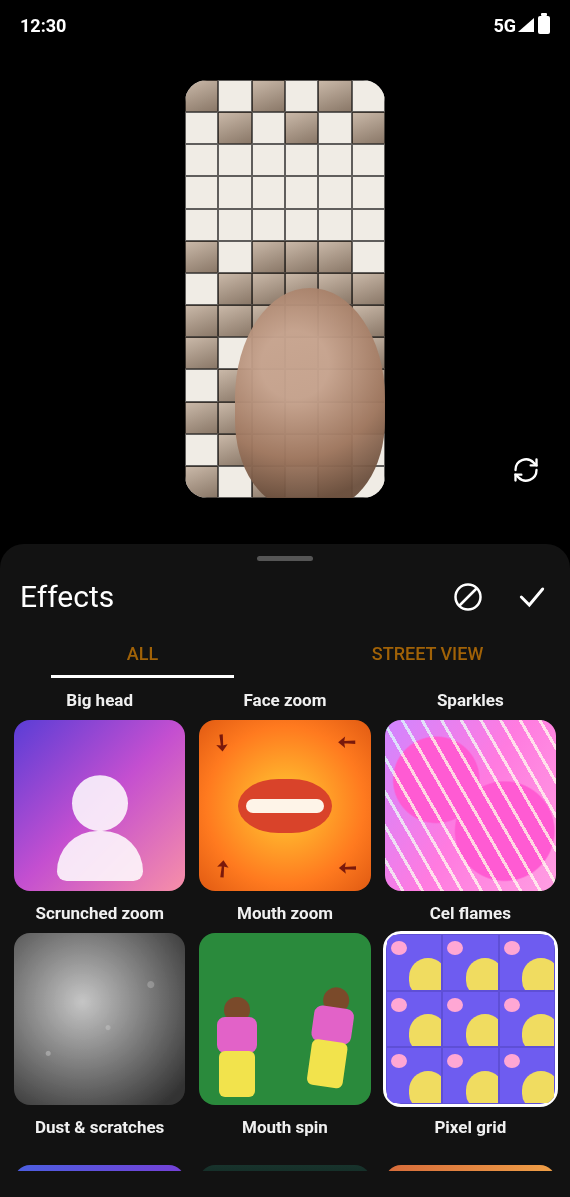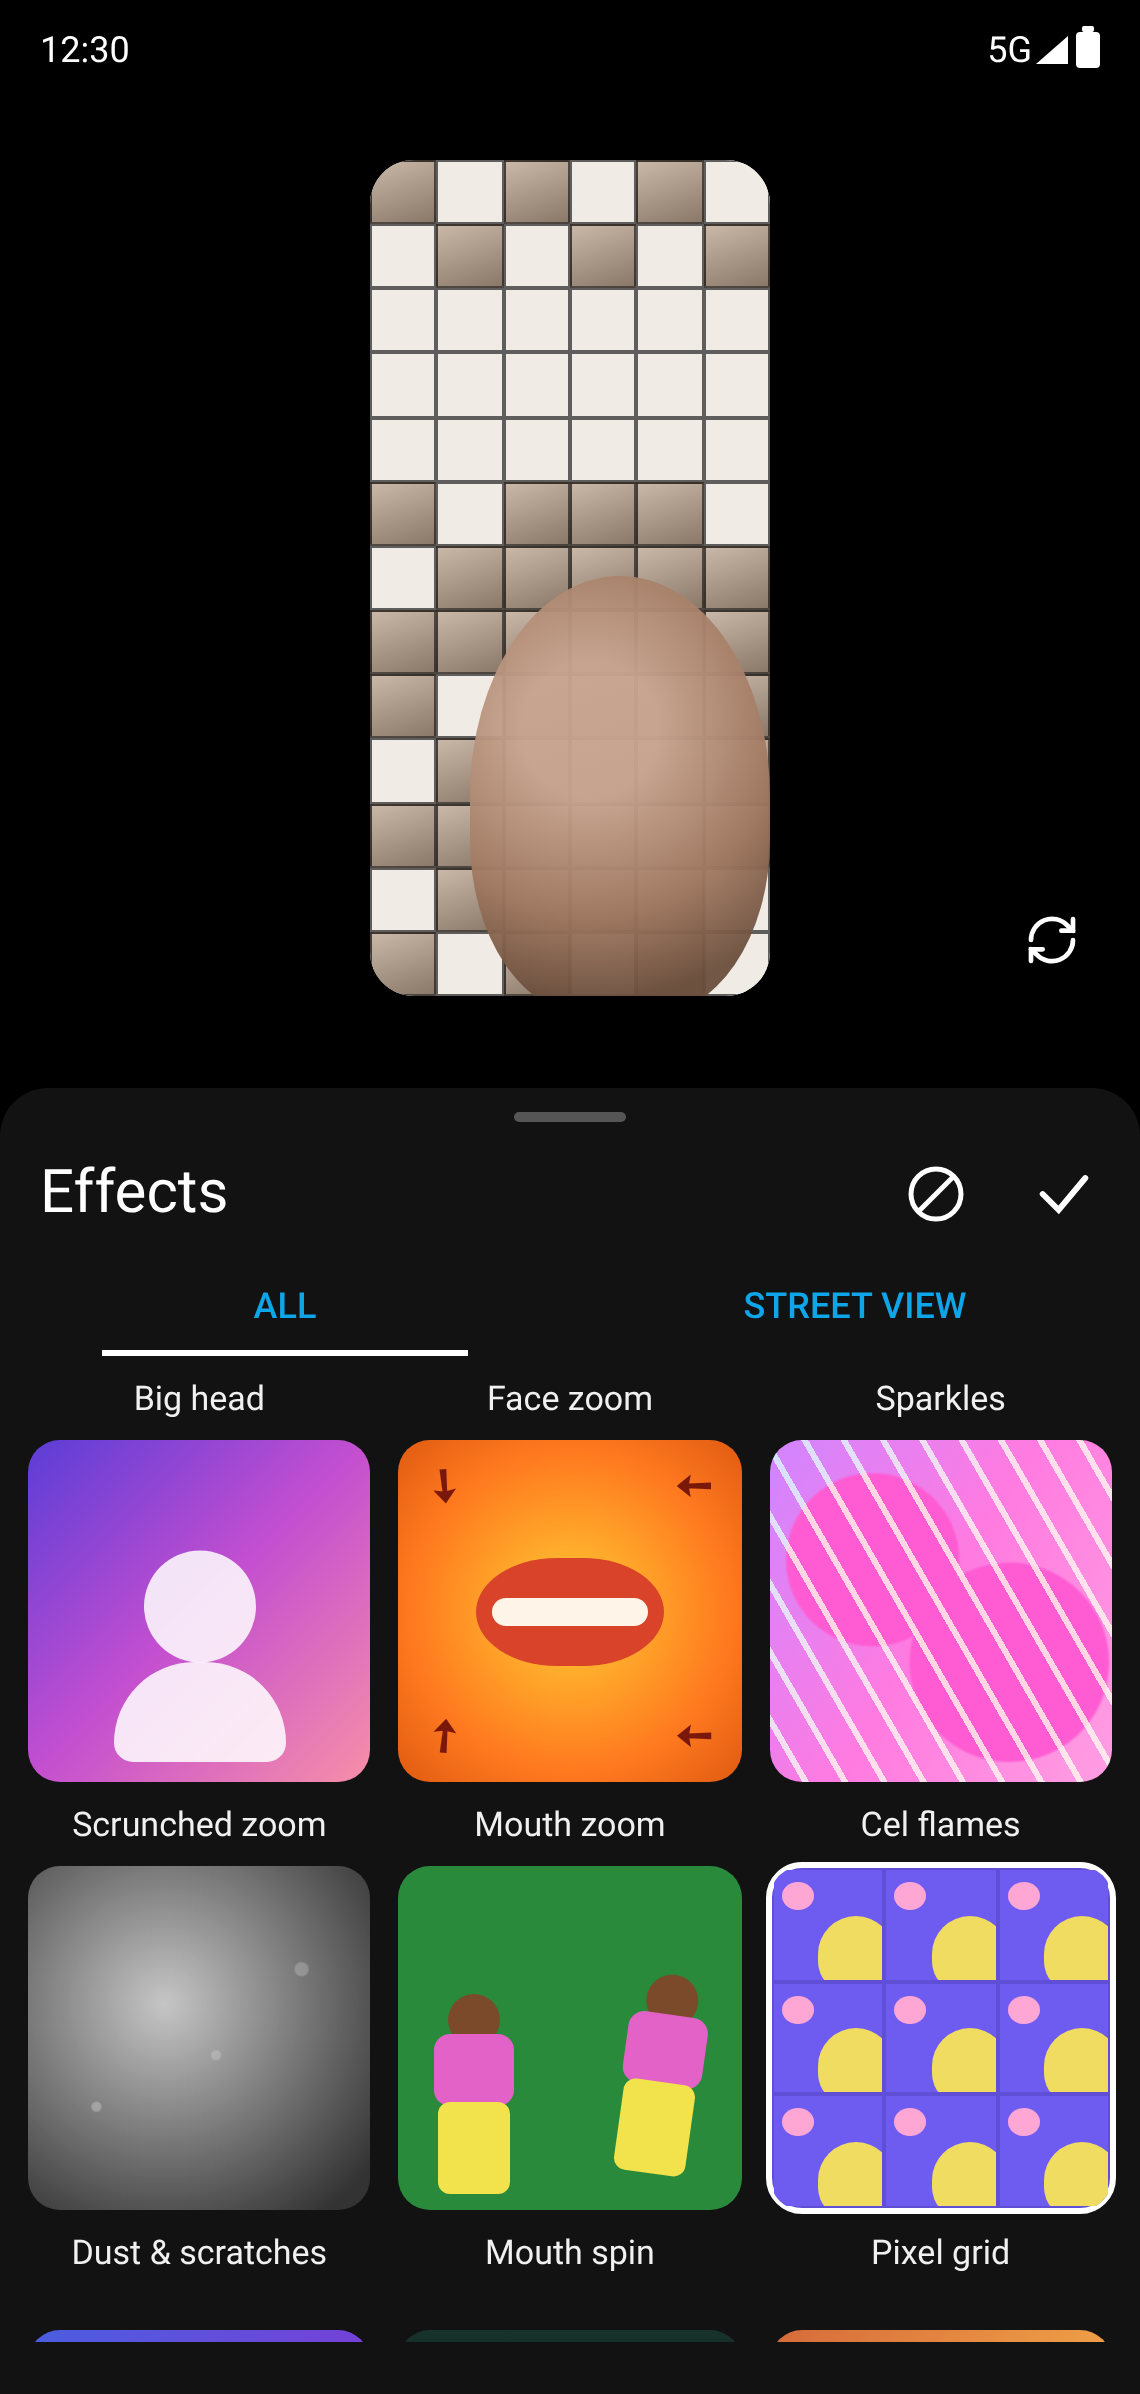--- a/index.html
+++ b/index.html
@@ -2,21 +2,21 @@
 <html><head>
   <meta charset="utf-8">
   <style>
     *{margin:0;padding:0;box-sizing:border-box}
     body{
       width:570px;height:1197px;background:#000;
       font-family:-apple-system,BlinkMacSystemFont,'Segoe UI',Roboto,sans-serif;
       color:#fff;overflow:hidden;position:relative
     }
     .status-bar{display:flex;justify-content:space-between;align-items:center;
-      padding:12px 20px;height:50px;font-size:18px;font-weight:400}
+      padding:12px 20px;height:50px;font-size:18px;font-weight:700}
     .status-right{display:flex;align-items:center;gap:0}
     .signal-icon{display:inline-block;width:0;height:0;
       border-left:16px solid transparent;border-bottom:14px solid #fff;margin-left:2px}
     .battery-icon{display:inline-block;width:12px;height:18px;background:#fff;
       border-radius:2px;position:relative;margin-left:4px}
     .battery-icon::before{content:"";position:absolute;top:-3px;left:3px;width:6px;
       height:3px;background:#fff;border-radius:1px}
 
     .preview-area{position:relative;display:flex;justify-content:center;
       align-items:flex-start;padding:30px 0 10px}
@@ -40,28 +40,28 @@
       margin:12px auto 0}
     .panel-header{display:flex;justify-content:space-between;
       padding:18px 20px 10px}
     .panel-title{font-size:30px;font-weight:400}
     .panel-actions{display:flex;gap:28px;align-items:center}
     .icon-btn{width:36px;height:36px;display:flex;align-items:center;
       justify-content:center;cursor:pointer}
 
     .tabs{display:flex;padding:8px 0 0}
     .tab{flex:1;text-align:center;font-size:18px;font-weight:500;
-      padding:10px 0 14px;color:#0ea5e9;position:relative;cursor:pointer}
+      padding:10px 0 14px;color:#a16207;position:relative;cursor:pointer}
     .tab.active::after{content:"";position:absolute;left:18%;right:18%;bottom:0;
       height:3px;background:#fff}
 
     .effects-scroll{padding:0 14px 0;overflow-y:auto;height:calc(100% - 160px)}
     .effect-label-row{display:grid;grid-template-columns:repeat(3,1fr);gap:14px;
       margin-top:8px}
-    .effect-label{text-align:center;font-size:17px;font-weight:400;color:#f0f0f0;
+    .effect-label{text-align:center;font-size:17px;font-weight:700;color:#f0f0f0;
       padding:4px 0 10px}
     .effect-grid-row{display:grid;grid-template-columns:repeat(3,1fr);gap:14px}
     .effect-thumb{aspect-ratio:1/1;border-radius:16px;overflow:hidden;
       position:relative;cursor:pointer}
     .effect-thumb.selected{outline:3px solid #fff;outline-offset:-1px}
 
     
     .th-bighead{background:linear-gradient(135deg,#5a3dd6 0%,#c44fd0 50%,#f78fa8 100%)}
     .th-bighead::after{content:"";position:absolute;left:50%;top:50%;
       transform:translate(-50%,-55%);width:56px;height:56px;border-radius:50%;

